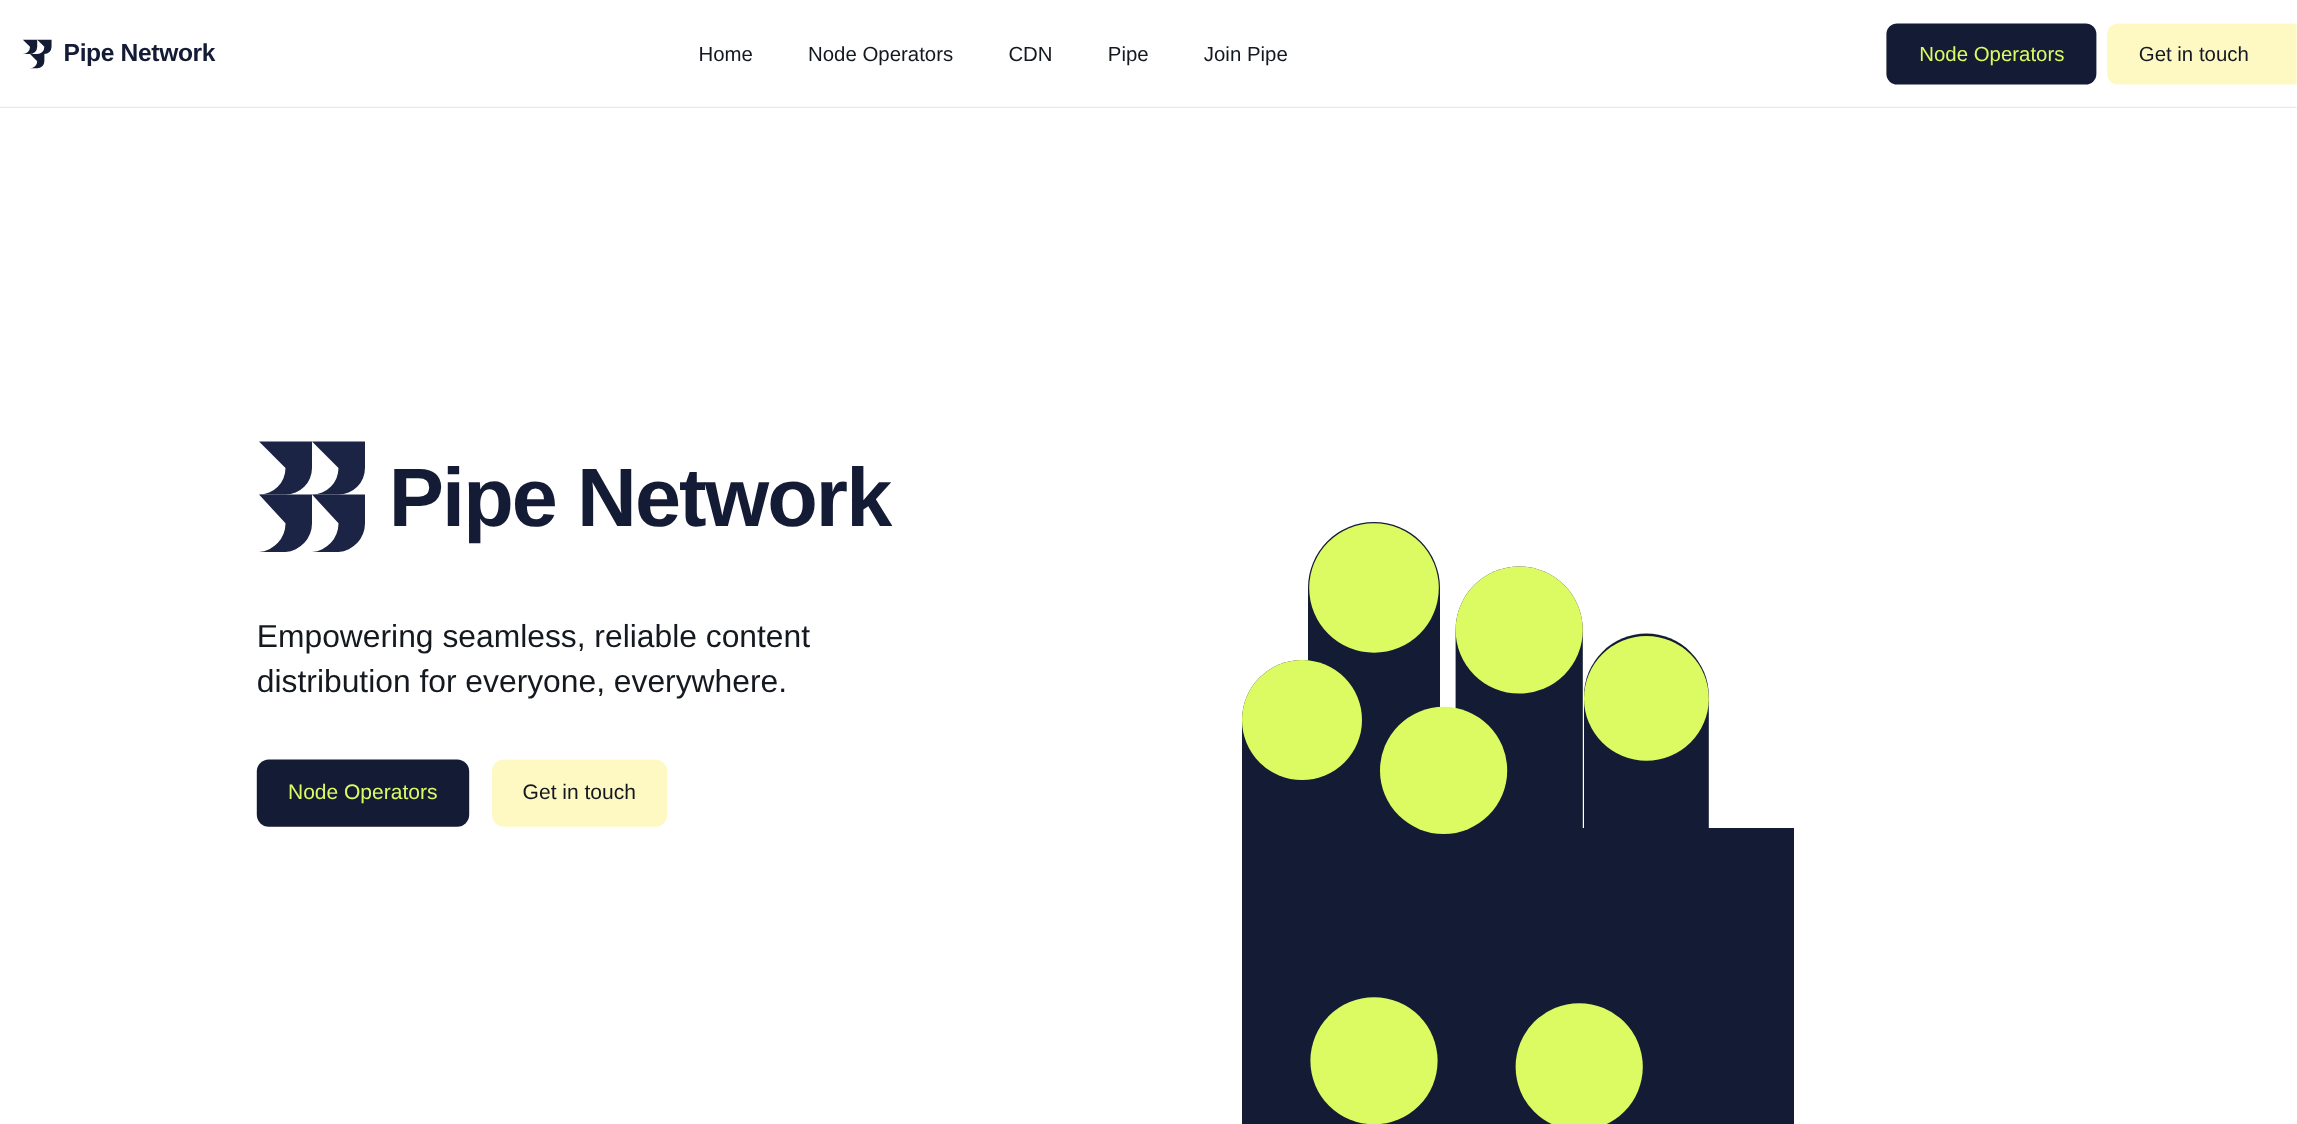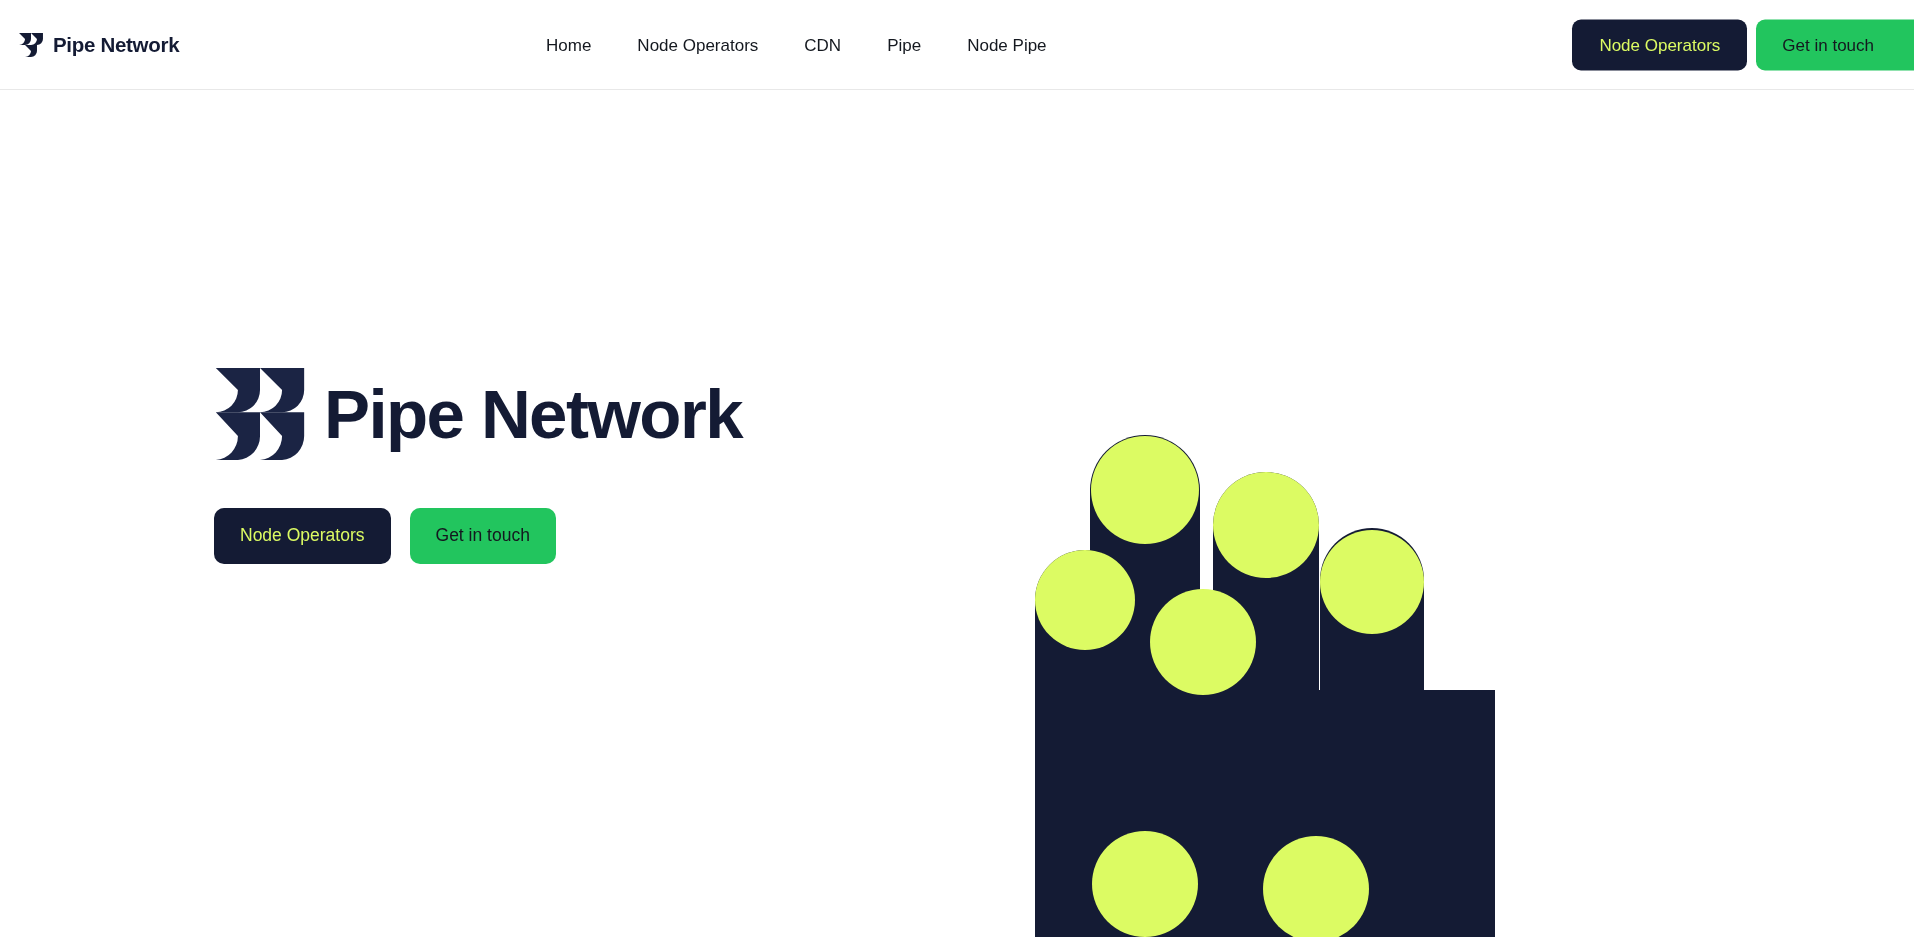--- a/index.html
+++ b/index.html
@@ -44,21 +44,21 @@
     gap:0;
   }
   .nav a {
     font-size:17px;
     color:#14181F;
     text-decoration:none;
     padding:0 23px;
     white-space:nowrap;
     line-height:1;
   }
-  .nav a:first-child { padding-left:0; }
+  .nav a:first-child { padding-left:0;margin-left:36px; }
 
   .header-actions {
     position:absolute;
     right:0; top:50%;
     transform:translateY(-50%);
     display:flex; align-items:center; gap:9px;
   }
   .btn {
     border:none;
     font-family:"Liberation Sans", sans-serif;
@@ -67,21 +67,21 @@
     cursor:pointer;
     white-space:nowrap;
     line-height:1;
   }
   .btn-primary {
     background:#141B34;
     color:#DCFB63;
     padding:17px 27px;
   }
   .btn-secondary {
-    background:#22c55e;
+    background:#fef9c3;
     color:#14181F;
     padding:17px 26px;
   }
   .header-actions .btn-secondary { border-radius:9px 0 0 9px; padding-right:40px; }
 
   
   .hero {
     position:relative;
     width:100%;
     height:847px;
@@ -141,21 +141,21 @@
       </g>
     </svg>
     <span class="brand-text">Pipe Network</span>
   </div>
 
   <nav class="nav">
     <a href="#">Home</a>
     <a href="#">Node Operators</a>
     <a href="#">CDN</a>
     <a href="#">Pipe</a>
-    <a href="#">Node Pipe</a>
+    <a href="#">Join Pipe</a>
   </nav>
 
   <div class="header-actions">
     <button class="btn btn-primary">Node Operators</button>
     <button class="btn btn-secondary">Get in touch</button>
   </div>
 
 </header>
 
 <main class="hero">
@@ -167,20 +167,21 @@
         <g fill="#1B2444">
           <path d="M2 2 H50 V26 A24 24 0 0 1 26 50 H2 A24 24 0 0 0 26 26 Z"></path>
           <path d="M50 2 H98 V26 A24 24 0 0 1 74 50 H50 A24 24 0 0 0 74 26 Z"></path>
           <path d="M2 50 H50 V76 A26 26 0 0 1 26 102 H2 A26 26 0 0 0 26 76 Z"></path>
           <path d="M50 50 H98 V76 A26 26 0 0 1 74 102 H50 A26 26 0 0 0 74 76 Z"></path>
         </g>
       </svg>
       <span class="wordmark-text">Pipe Network</span>
     </div>
 
+    <p class="tagline">Empowering seamless, reliable content distribution for everyone, everywhere.</p>
 
     <div class="hero-cta">
       <button class="btn btn-primary">Node Operators</button>
       <button class="btn btn-secondary">Get in touch</button>
     </div>
 
   </div>
 
   <div class="hero-art">
     <svg viewBox="0 0 460 657" preserveAspectRatio="none">

